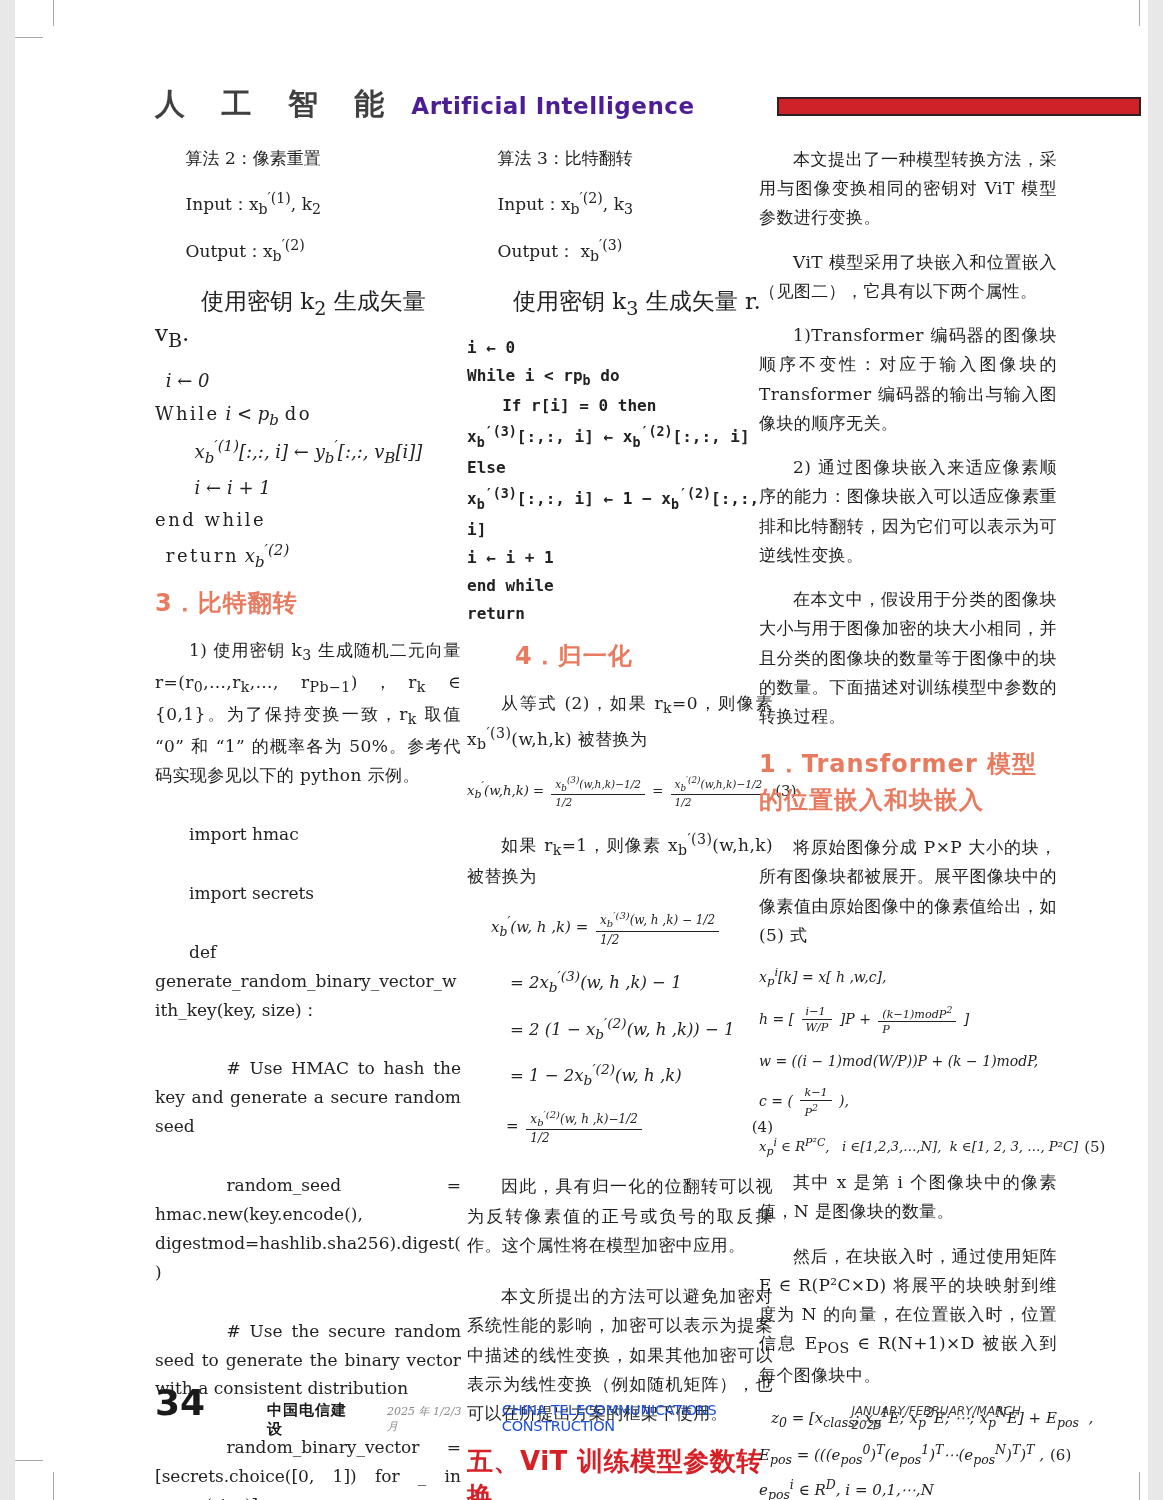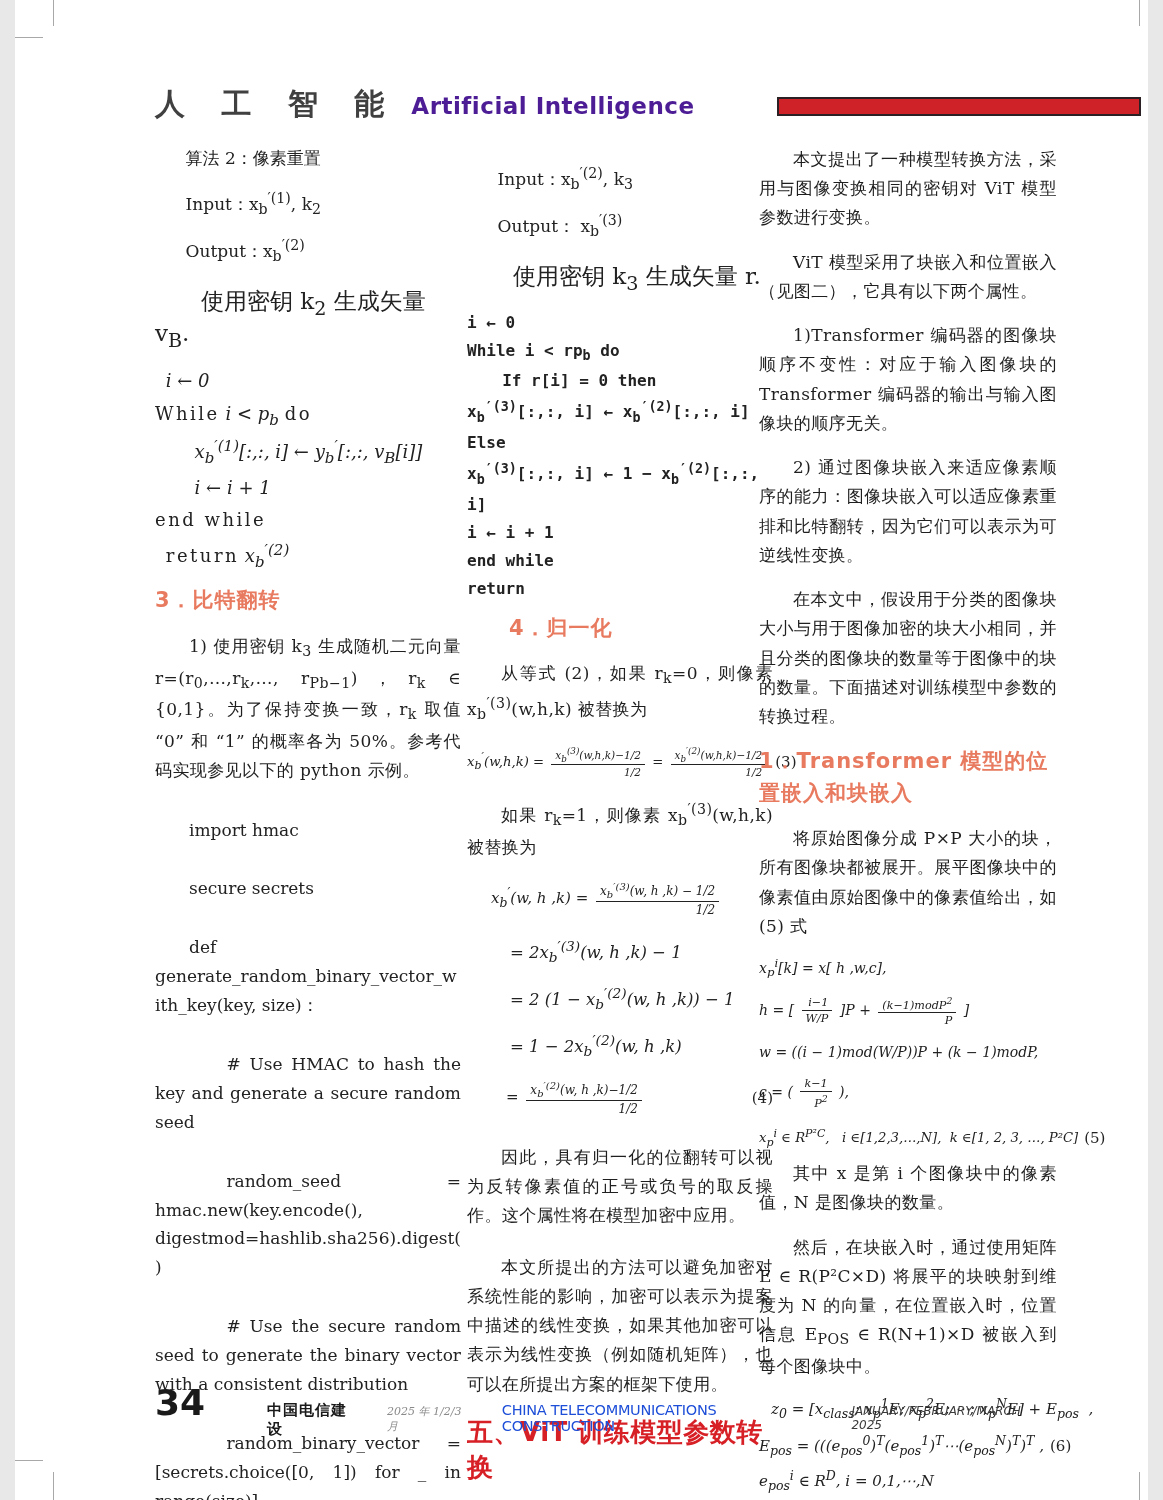--- a/index.html
+++ b/index.html
@@ -26,31 +26,31 @@
     letter-spacing:0.4px; text-indent:2em; margin:15px 0; color:#1f1f1f;
   }
   .algo-title { font-size:17px; text-indent:1.8em; margin:2px 0 20px; }
   .io-line { font-size:17px; text-indent:1.8em; margin:20px 0; }
   .note-line { font-size:23px; text-indent:2em; margin:22px 0 14px; }
   .pseudo-i { font-size:18px; line-height:1.8; font-style:italic; }
   .pseudo-i .kw { font-style:normal; letter-spacing:2.5px; }
   .pseudo-m { font-family:"DejaVu Sans Mono", monospace; font-weight:600; font-size:16px; line-height:1.75; font-style:normal; }
   .ind1 { padding-left:2.2em; }
   .ind-half { padding-left:0.6em; }
-  .h-orange { font-family:"DejaVu Sans", sans-serif; font-weight:bold; font-size:21px; color:#e87a5f; margin:10px 0 12px; line-height:1.5; letter-spacing:1px; }
+  .h-orange { font-family:"DejaVu Sans", sans-serif; font-weight:bold; font-size:24px; color:#e87a5f; margin:10px 0 12px; line-height:1.5; letter-spacing:1px; }
   .h-orange.ind { text-indent:2em; }
   .h-red { font-family:"DejaVu Sans", sans-serif; font-weight:bold; font-size:26px; color:#d71f26; margin:16px 0 14px; letter-spacing:0.5px; }
   .code-p { font-size:17px; line-height:1.7; text-align:justify; margin:30px 0; overflow-wrap:anywhere; }
   .ti2 { text-indent:2em; }
   .ti4 { text-indent:4.2em; }
   
   .eq { display:flex; align-items:center; margin:18px 0; white-space:nowrap; }
   .eq-body { font-style:italic; }
   .eqnum { margin-left:auto; font-style:normal; font-size:15px; padding-left:6px; }
-  .fr { display:inline-block; text-align:right; vertical-align:middle; font-size:0.8em; margin:0 3px; }
+  .fr { display:inline-block; text-align:left; vertical-align:middle; font-size:0.8em; margin:0 3px; }
   .fr .n, .fr .d { display:block; padding:1px 4px; }
   .fr .d { border-top:1.3px solid #222; }
   .eq-deriv { font-style:italic; font-size:16.5px; margin:20px 0 20px 2.6em; white-space:nowrap; }
   .eq-sm { font-size:13.2px; }
   .eq-sm2 { font-size:14px; }
   .eq-md { font-size:15px; }
   
   .footer { position:absolute; left:140px; top:1382px; width:900px; display:flex; align-items:baseline; }
   .pg-num { font-family:"DejaVu Sans", sans-serif; font-weight:800; font-size:36px; color:#1a1a1a; }
   .jcn { font-family:"DejaVu Sans", sans-serif; font-weight:bold; font-size:15px; color:#1a1a1a; margin-left:62px; letter-spacing:1px; }
@@ -87,32 +87,33 @@
       <div class="ind-half"><i>i</i> ← 0</div>
       <div><span class="kw">While</span> <i>i</i> &lt; <i>p<sub>b</sub></i> <span class="kw">do</span></div>
       <div class="ind1"><i>x<sub>b</sub></i><sup>′(1)</sup>[:,:, <i>i</i>] ← <i>y<sub>b</sub></i><sup>′</sup>[:,:, <i>v<sub>B</sub></i>[<i>i</i>]]</div>
       <div class="ind1"><i>i</i> ← <i>i</i> + 1</div>
       <div><span class="kw">end while</span></div>
       <div class="ind-half"><span class="kw">return</span> <i>x<sub>b</sub></i><sup>′(2)</sup></div>
     </div>
     <h3 class="h-orange">3．比特翻转</h3>
     <p class="body-p">1) 使用密钥 k<sub>3</sub> 生成随机二元向量 r=(r<sub>0</sub>,…,r<sub>k</sub>,…, r<sub>Pb−1</sub>)，r<sub>k</sub> ∈ {0,1}。为了保持变换一致，r<sub>k</sub> 取值 “0” 和 “1” 的概率各为 50%。参考代码实现参见以下的 python 示例。</p>
     <p class="code-p ti2">import hmac</p>
-    <p class="code-p ti2">secure secrets</p>
+    <p class="code-p ti2">import secrets</p>
     <p class="code-p ti2">def generate_random_binary_vector_with_key(key, size)：</p>
     <p class="code-p ti4"># Use HMAC to hash the key and generate a secure random seed</p>
     <p class="code-p ti4">random_seed = hmac.new(key.encode(), digestmod=hashlib.sha256).digest()</p>
     <p class="code-p ti4"># Use the secure random seed to generate the binary vector with a consistent distribution</p>
     <p class="code-p ti4">random_binary_vector = [secrets.choice([0, 1]) for _ in range(size)]</p>
     <p class="code-p ti4">return random_binary_vector</p>
     <p class="body-p">2) 在的基础上应用负正变换为</p>
 
   </div>
 
   <div class="col col-2">
+    <p class="algo-title">算法 3：比特翻转</p>
     <p class="io-line">Input：x<sub>b</sub><sup>′(2)</sup>, k<sub>3</sub></p>
     <p class="io-line">Output： x<sub>b</sub><sup>′(3)</sup></p>
     <p class="note-line">使用密钥 k<sub>3</sub> 生成矢量 r.</p>
     <div class="pseudo-m">
       <div>i ← 0</div>
       <div>While i &lt; rp<sub>b</sub> do</div>
       <div class="ind1">If r[i] = 0 then</div>
       <div>x<sub>b</sub><sup>′(3)</sup>[:,:, i] ← x<sub>b</sub><sup>′(2)</sup>[:,:, i]</div>
       <div>Else</div>
       <div>x<sub>b</sub><sup>′(3)</sup>[:,:, i] ← 1 − x<sub>b</sub><sup>′(2)</sup>[:,:, i]</div>

